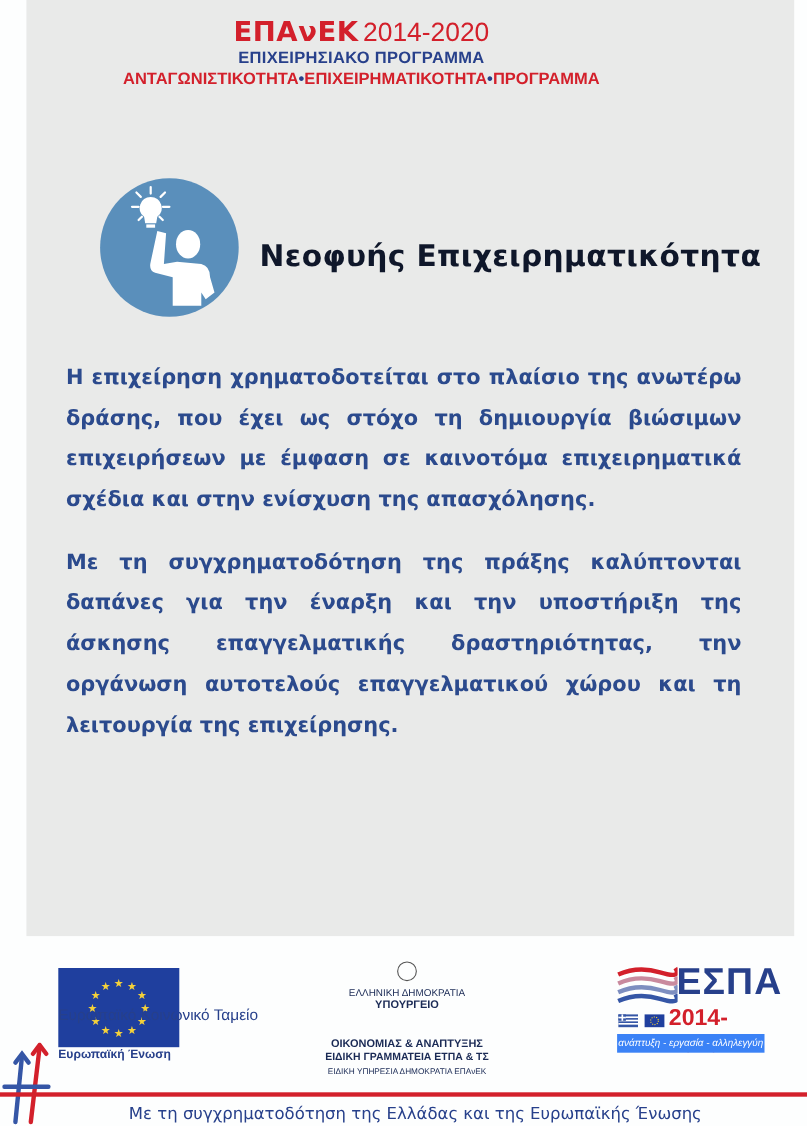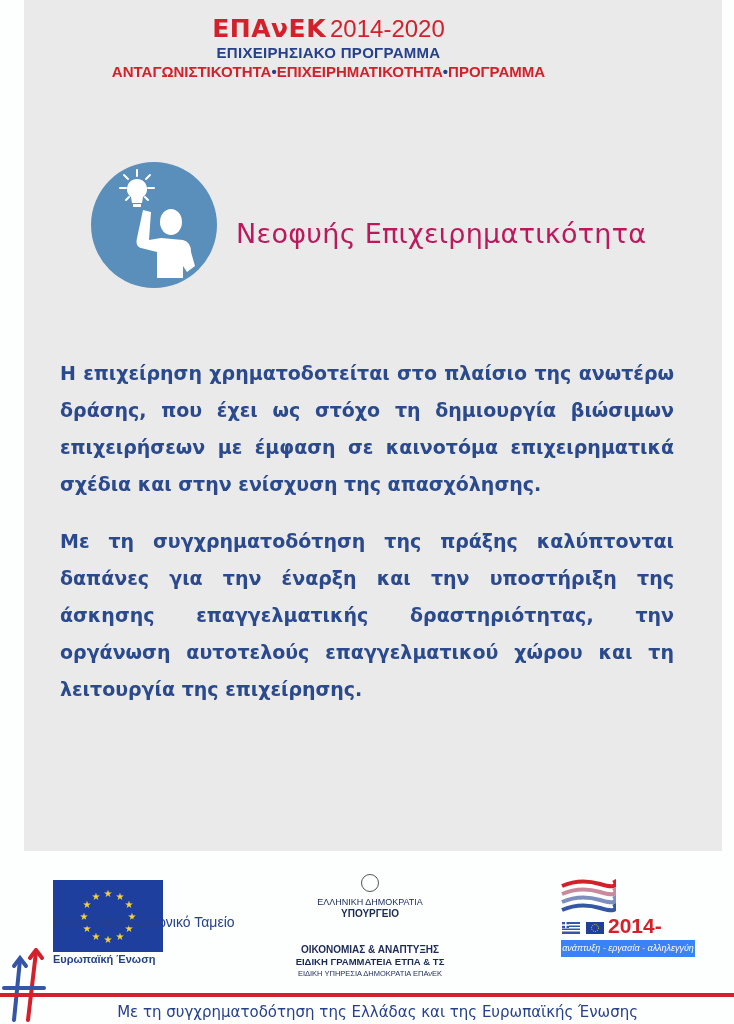--- a/index.html
+++ b/index.html
@@ -6,22 +6,22 @@
   body { width:734px; height:1024px; background:#fdfefe; position:relative; overflow:hidden; font-family:"DejaVu Sans", sans-serif; }
   .panel { position:absolute; left:24px; top:0; width:698px; height:851px; background:#e9eae9; }
   .hdr { position:absolute; left:0; width:657px; text-align:center; white-space:nowrap; }
   .hdr1 { top:15px; font-size:25px; line-height:28px; }
   .hdr1 .b { color:#d3202b; font-weight:bold; font-family:"DejaVu Sans", sans-serif; letter-spacing:0.5px; }
   .hdr1 .y { color:#d3202b; font-family:"Liberation Sans", sans-serif; font-size:24px; margin-left:4px; }
   .hdr2 { top:44px; color:#27408b; font-weight:bold; font-size:15px; line-height:18px; font-family:"Liberation Sans", sans-serif; letter-spacing:0.3px; }
   .hdr3 { top:62px; color:#d3202b; font-weight:bold; font-size:15px; line-height:20px; font-family:"Liberation Sans", sans-serif; }
   .hdr3 .dot { color:#27408b; }
   .badge { position:absolute; left:91px; top:162px; width:126px; height:126px; border-radius:50%; background:#5a8fbb; overflow:hidden; }
-  .title { position:absolute; left:236px; top:218px; color:#be185d; font-size:27px; font-weight:normal; font-family:"DejaVu Sans", sans-serif; letter-spacing:0.3px; white-space:nowrap; }
-  .para { position:absolute; left:60px; width:614px; color:#2b4a8d; font-size:19px; line-height:37px; font-weight:bold; font-family:"DejaVu Sans", sans-serif; text-align:justify; text-align-last:left;margin-top:30px; }
+  .title { position:absolute; left:236px; top:218px; color:#0f172a; font-size:27px; font-weight:bold; font-family:"DejaVu Sans", sans-serif; letter-spacing:0.3px; white-space:nowrap; }
+  .para { position:absolute; left:60px; width:614px; color:#2b4a8d; font-size:19px; line-height:37px; font-weight:bold; font-family:"DejaVu Sans", sans-serif; text-align:justify; text-align-last:left; }
   .p1 { top:325px; }
   .p2 { top:493px; }
   .eu-flag { position:absolute; left:53px; top:880px; width:110px; height:72px; background:#1f3f9e; }
   .eu-t1 { position:absolute; left:53px; top:953px; font-size:11px; font-weight:bold; color:#27408b; font-family:"Liberation Sans", sans-serif; white-space:nowrap; }
   .eu-t2 { position:absolute; left:53px; top:914px; font-size:14px; color:#27408b; font-family:"Liberation Sans", sans-serif; white-space:nowrap; }
   .gov { position:absolute; left:280px; top:874px; width:180px; text-align:center; color:#1a2a55; font-family:"Liberation Sans", sans-serif; }
   .gov .c { width:18px; height:18px; margin:0 auto 4px; border:1.5px solid #555; border-radius:50%; box-sizing:border-box; }
   .gov .l1 { font-size:9px; line-height:12px; }
   .gov .l2 { font-size:10px; line-height:12px; font-weight:bold; }
   .gov .l3 { font-size:10px; line-height:12px; font-weight:bold;margin-top:24px; }
@@ -111,20 +111,21 @@
   <div class="l5">ΕΙΔΙΚΗ ΥΠΗΡΕΣΙΑ ΔΗΜΟΚΡΑΤΙΑ ΕΠΑνΕΚ</div>
 </div>
 
 <div class="espa">
   <svg width="56" height="40" viewBox="0 0 56 40" style="position:absolute;left:0;top:2px;">
     <path d="M2 8 Q20 0 40 6 T54 2" stroke="#d3202b" stroke-width="4" fill="none"></path>
     <path d="M2 16 Q20 8 40 14 T54 10" stroke="#c98a9e" stroke-width="4" fill="none"></path>
     <path d="M2 24 Q20 16 40 22 T54 18" stroke="#7d8ec0" stroke-width="4" fill="none"></path>
     <path d="M2 32 Q20 24 40 30 T54 26" stroke="#3556a6" stroke-width="4" fill="none"></path>
   </svg>
+  <div class="big">ΕΣΠΑ</div>
   <svg width="44" height="12" viewBox="0 0 44 12" style="position:absolute;left:2px;top:46px;">
     <rect x="0" y="0" width="18" height="12" fill="#3556a6"></rect>
     <rect x="0" y="2" width="18" height="1.5" fill="#fff"></rect>
     <rect x="0" y="5" width="18" height="1.5" fill="#fff"></rect>
     <rect x="0" y="8" width="18" height="1.5" fill="#fff"></rect>
     <rect x="0" y="0" width="7" height="6" fill="#3556a6"></rect>
     <rect x="3" y="0" width="1.5" height="6" fill="#fff"></rect>
     <rect x="0" y="2.3" width="7" height="1.5" fill="#fff"></rect>
     <rect x="24" y="0" width="18" height="12" fill="#1f3f9e"></rect>
     <circle cx="33" cy="6" r="3.5" fill="none" stroke="#f5d13a" stroke-width="1" stroke-dasharray="1 1.2"></circle>

